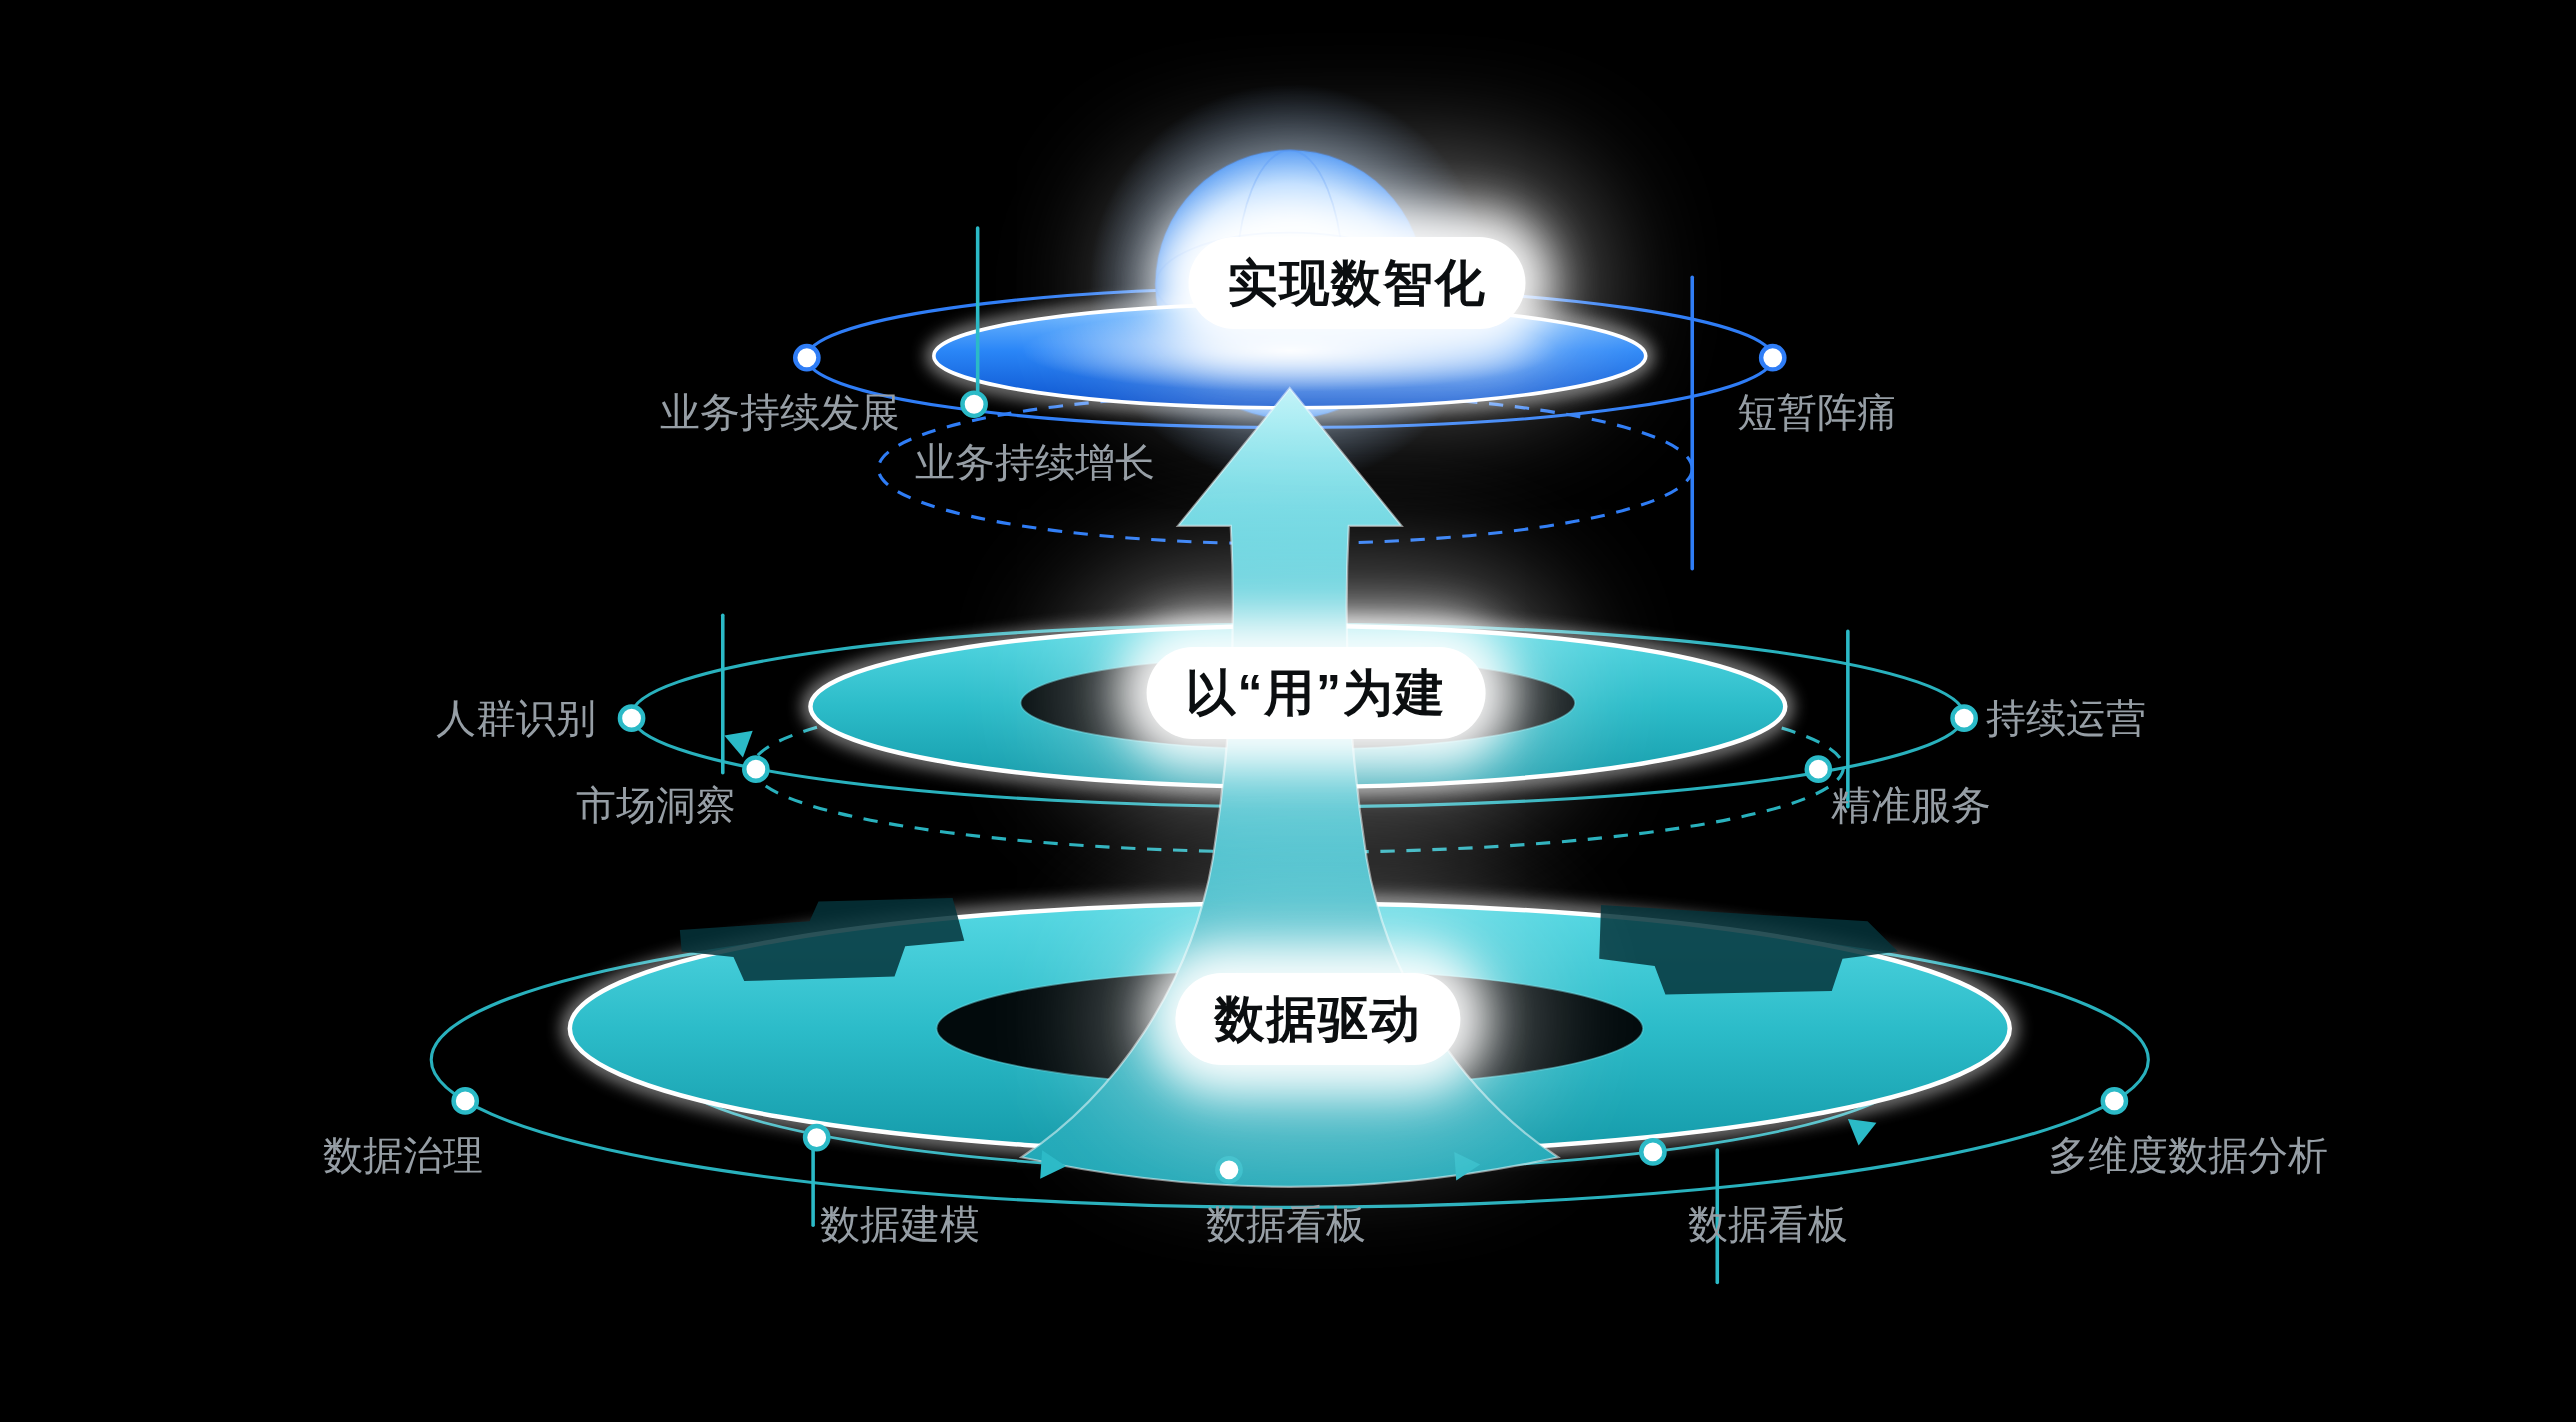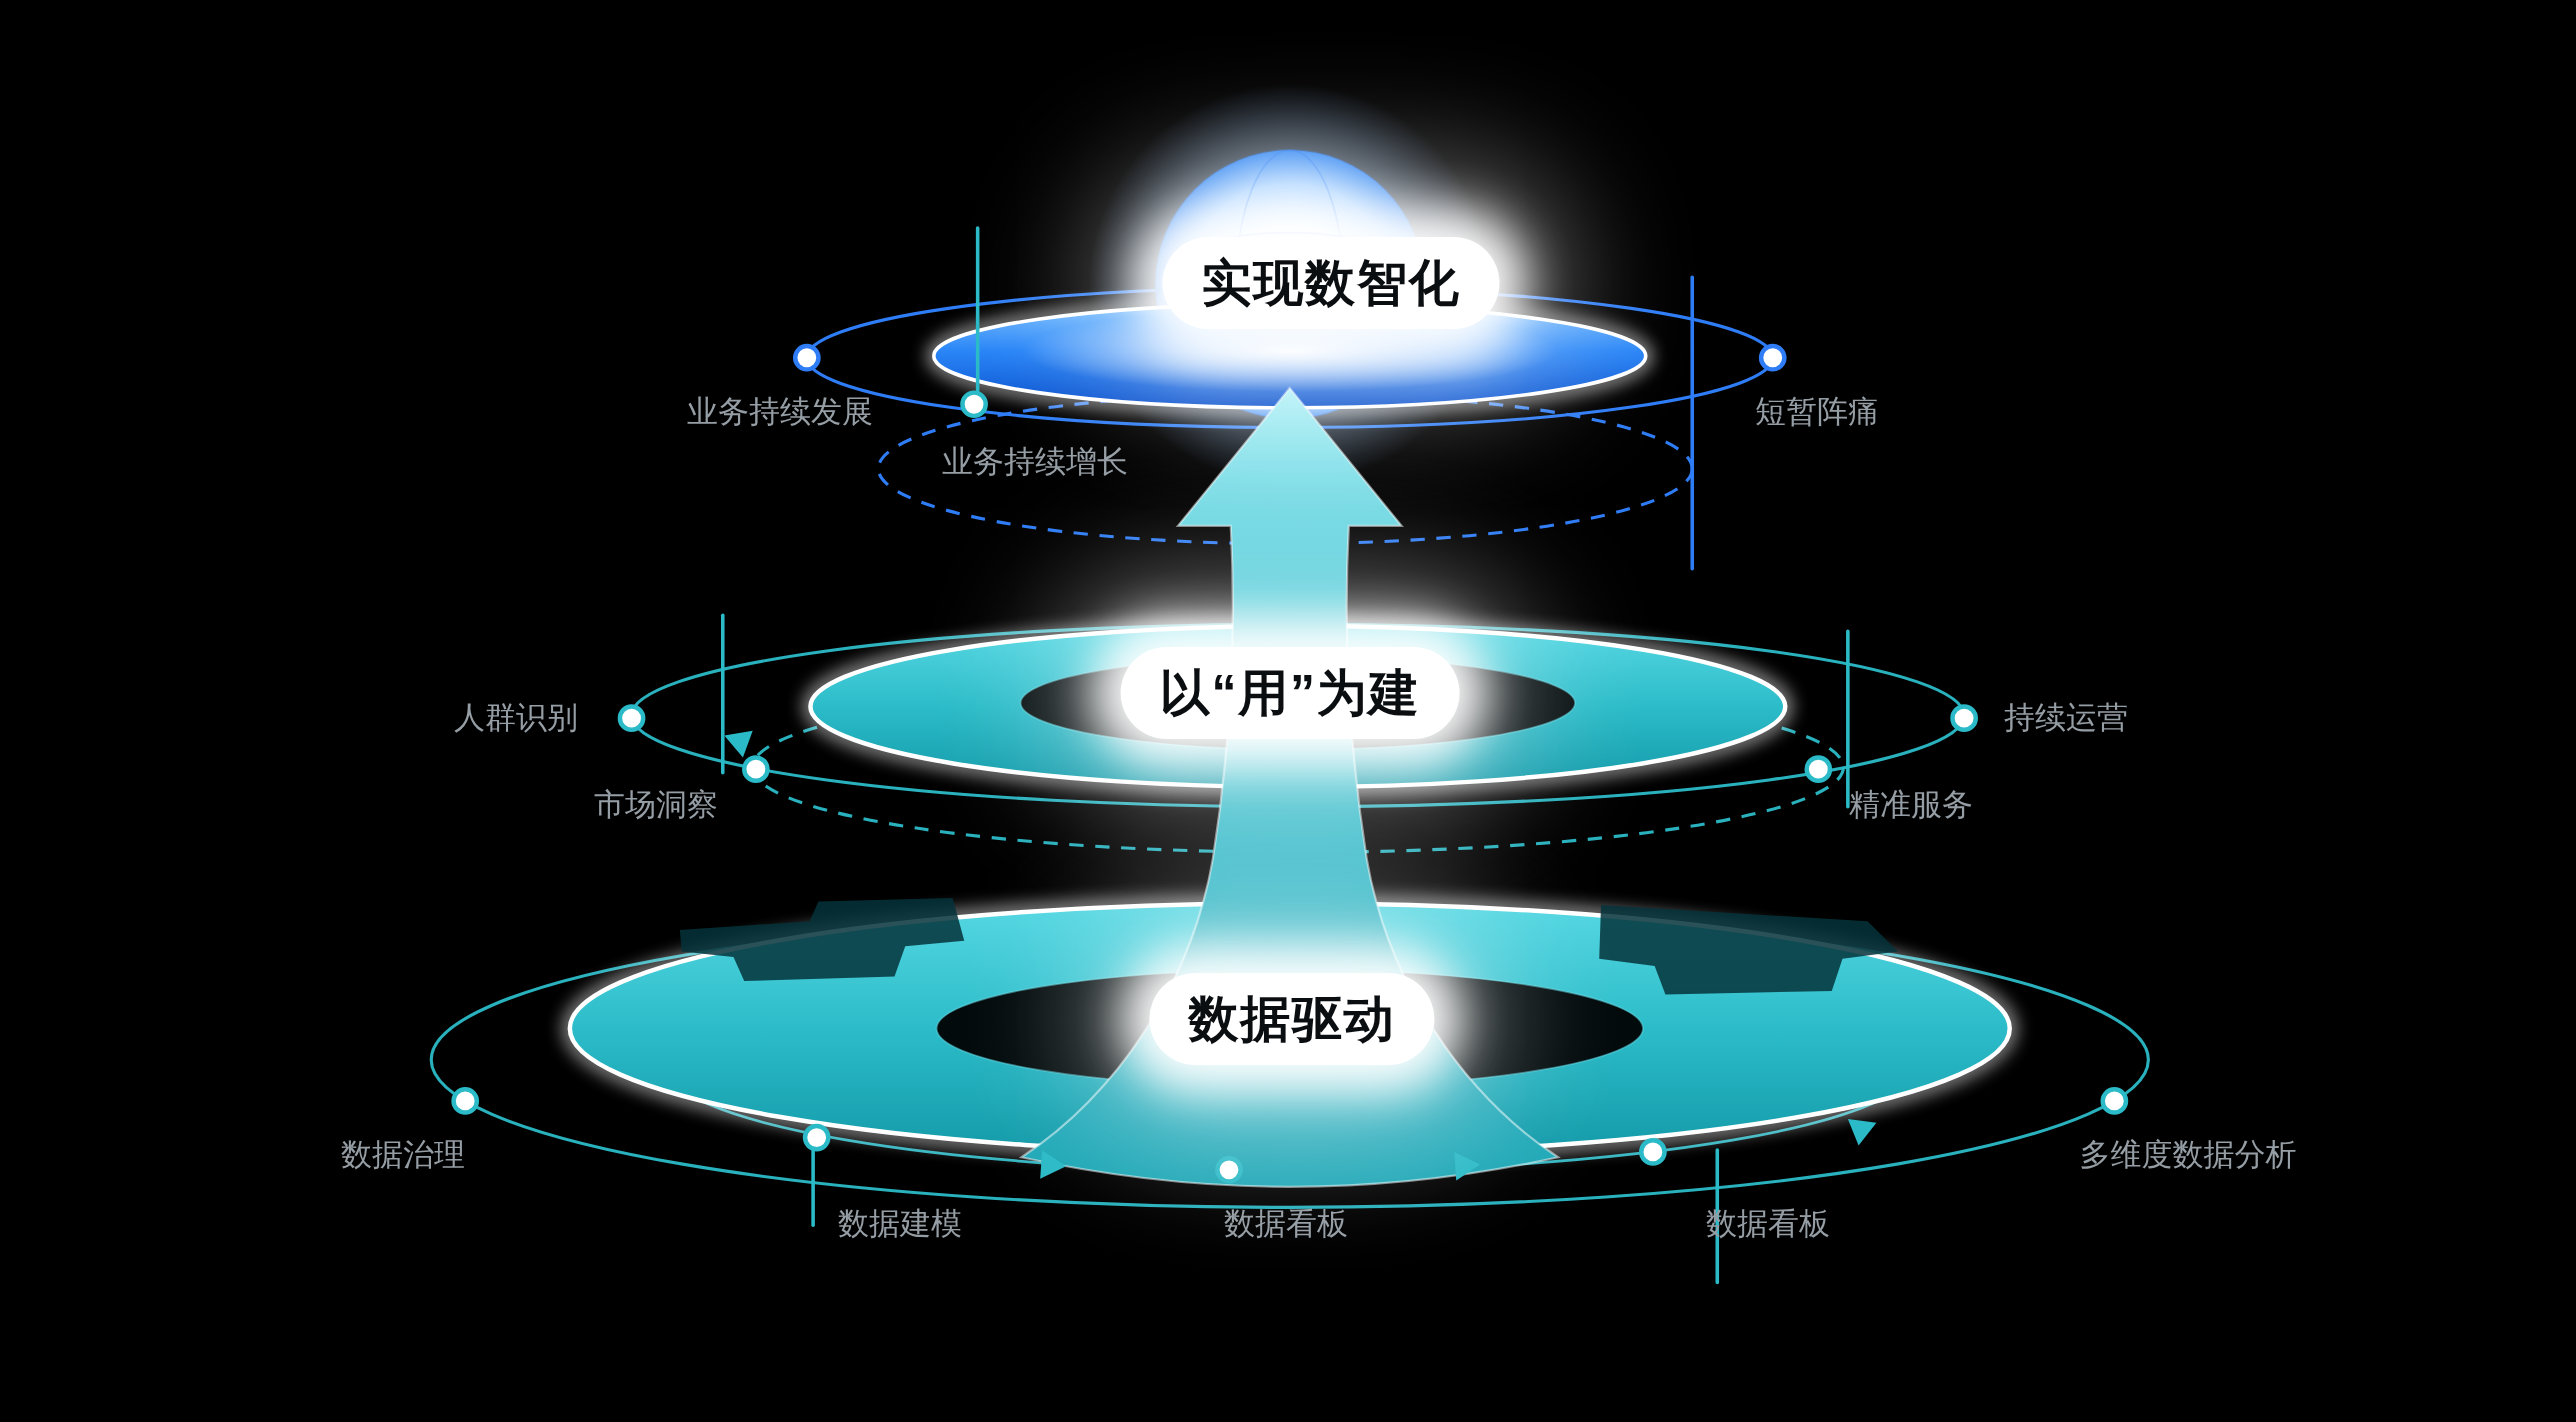--- a/index.html
+++ b/index.html
@@ -31,25 +31,25 @@
   .node{fill:#ffffff;stroke:var(--teal,#2bbac7);stroke-width:5;}
   .node.blue{stroke:var(--blue,#2f7df6);}
 
   
   .title{
     position:absolute;transform:translate(-50%,-50%);
     font-size:50px;font-weight:700;letter-spacing:1.8px;white-space:nowrap;
     color:var(--title_color,#0b0e10);
     background:#ffffff;border-radius:81px;padding:12.5px 39px;
     box-shadow:0 0 45px 27px rgba(255,255,255,.95), 0 0 125px 67px rgba(255,255,255,.45);
-    z-index:5;text-align:center;
+    z-index:5;text-align:center;margin-left:26px;
   }
   .lbl{
     position:absolute;transform:translate(-50%,-50%);
-    font-size:31px;color:var(--label_gray,#969ea5);white-space:nowrap;z-index:4;
+    font-size:40px;color:var(--label_gray,#969ea5);white-space:nowrap;z-index:4;
   }
   .t1{left:1331px;top:283px;}
   .t2{left:1290px;top:693px;}
   .t3{left:1292px;top:1019px;}
   .lb-1{left:780px;top:412px;}
   .lb-2{left:1035px;top:462px;}
   .lb-3{left:1817px;top:412px;}
   .lb-4{left:516px;top:718px;}
   .lb-5{left:656px;top:805px;}
   .lb-6{left:2066px;top:718px;}

